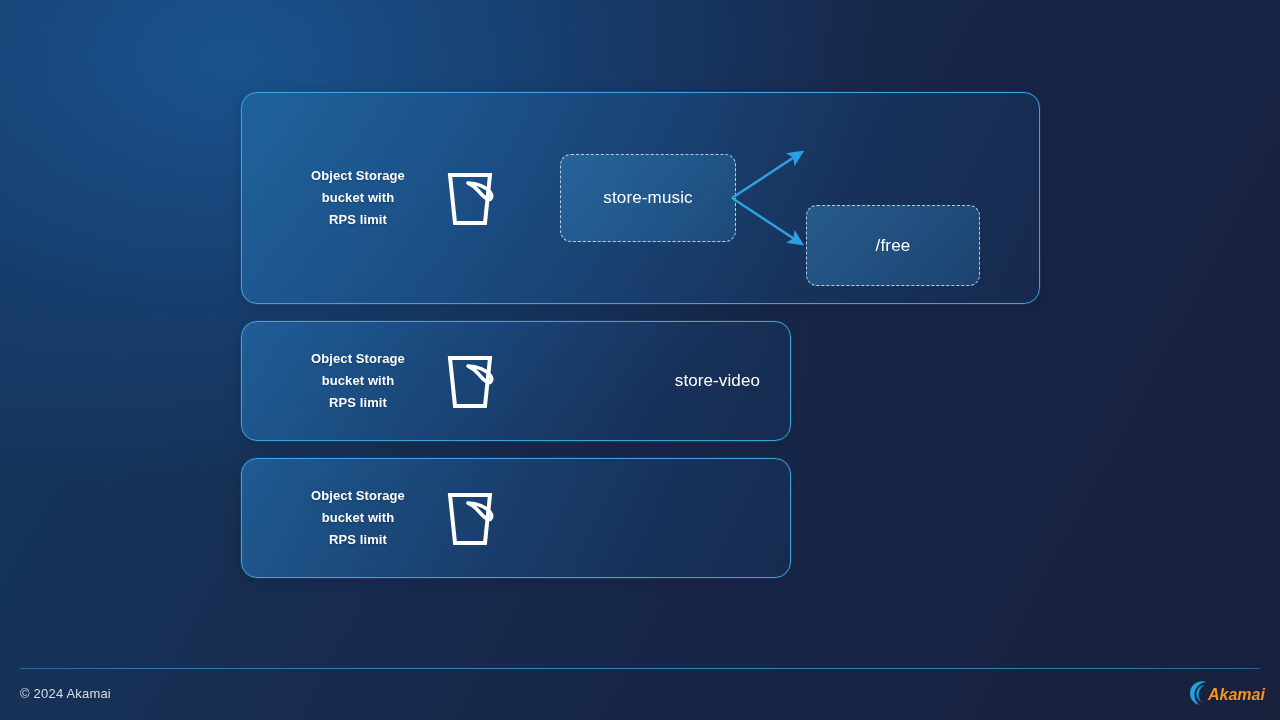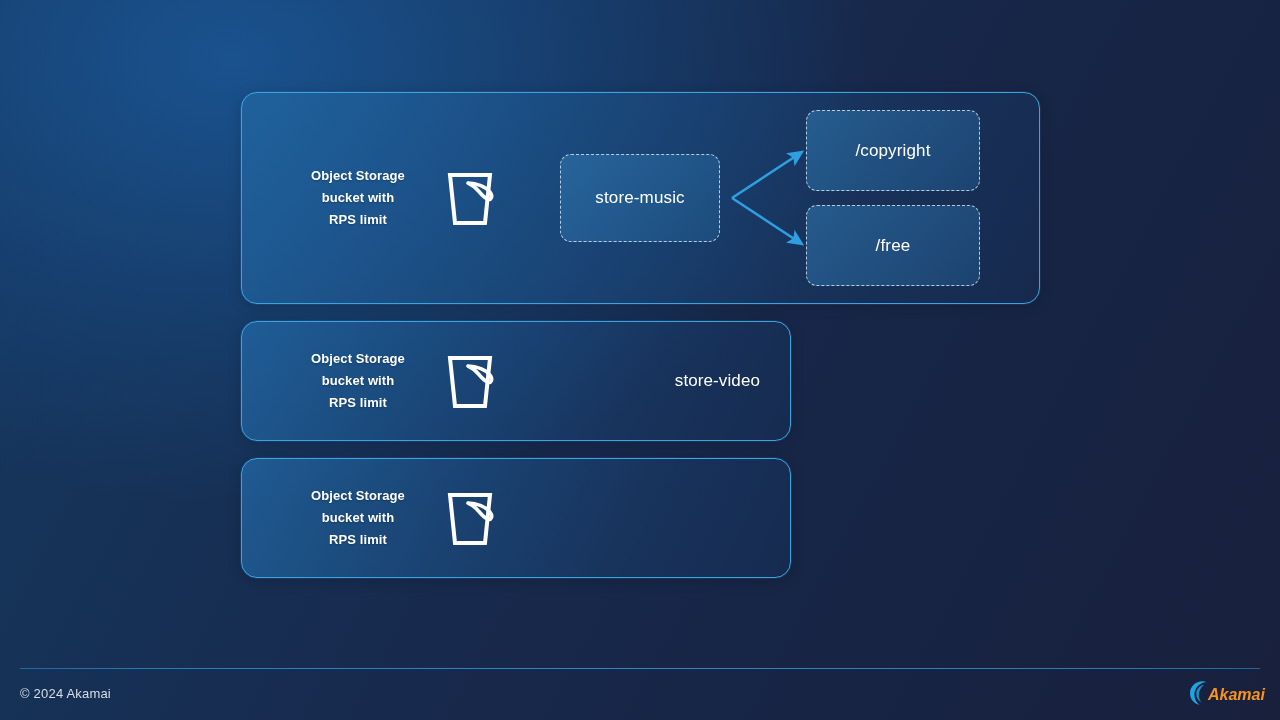--- a/index.html
+++ b/index.html
@@ -86,21 +86,21 @@
     border-radius:11px;
     background:linear-gradient(135deg, rgba(48,120,176,0.58) 0%, rgba(36,96,150,0.44) 100%);
     display:flex;
     align-items:center;
     justify-content:center;
     color:#ffffff;
     font-size:17px;
     letter-spacing:0.15px;
   }
 
-  .box-store-music { left:560px; top:154px; width:160px; height:88px; }
+  .box-store-music { left:560px; top:154px; width:176px; height:88px; }
   .box-copyright   { left:806px; top:110px; width:174px; height:81px; }
   .box-free        { left:806px; top:205px; width:174px; height:81px; }
 
   
   .arrows {
     position:absolute;
     left:728px;
     top:130px;
     width:96px;
     height:140px;
@@ -152,23 +152,20 @@
         <path d="M6 8 L46 8 L41 56 L11 56 Z" fill="none" stroke="#ffffff" stroke-width="4" stroke-linejoin="miter"></path>
         <path d="M24 16 C33 16 42 20 46 25 C49.5 29.5 47 33.5 43.5 32 C40 30.5 37 27 34.5 24 C31.5 20.5 27.5 17.5 24 16 Z" fill="none" stroke="#ffffff" stroke-width="3.6" stroke-linecap="round" stroke-linejoin="round"></path>
       </svg>
     </div>
   </div>
 
   <div class="dashed-box box-store-music">
     <span>store-music</span>
   </div>
 
-  <div class="dashed-box box-copyright">
-    <span>/copyright</span>
-  </div>
 
   <div class="dashed-box box-free">
     <span>/free</span>
   </div>
 
   <svg class="arrows" viewBox="0 0 96 140">
     <defs>
       <marker id="ah" markerWidth="7" markerHeight="7" refX="5.4" refY="3" orient="auto" markerUnits="strokeWidth">
         <path d="M0,0 L6.4,3 L0,6 L1.4,3 Z" fill="#2e9fe0"></path>
       </marker>

